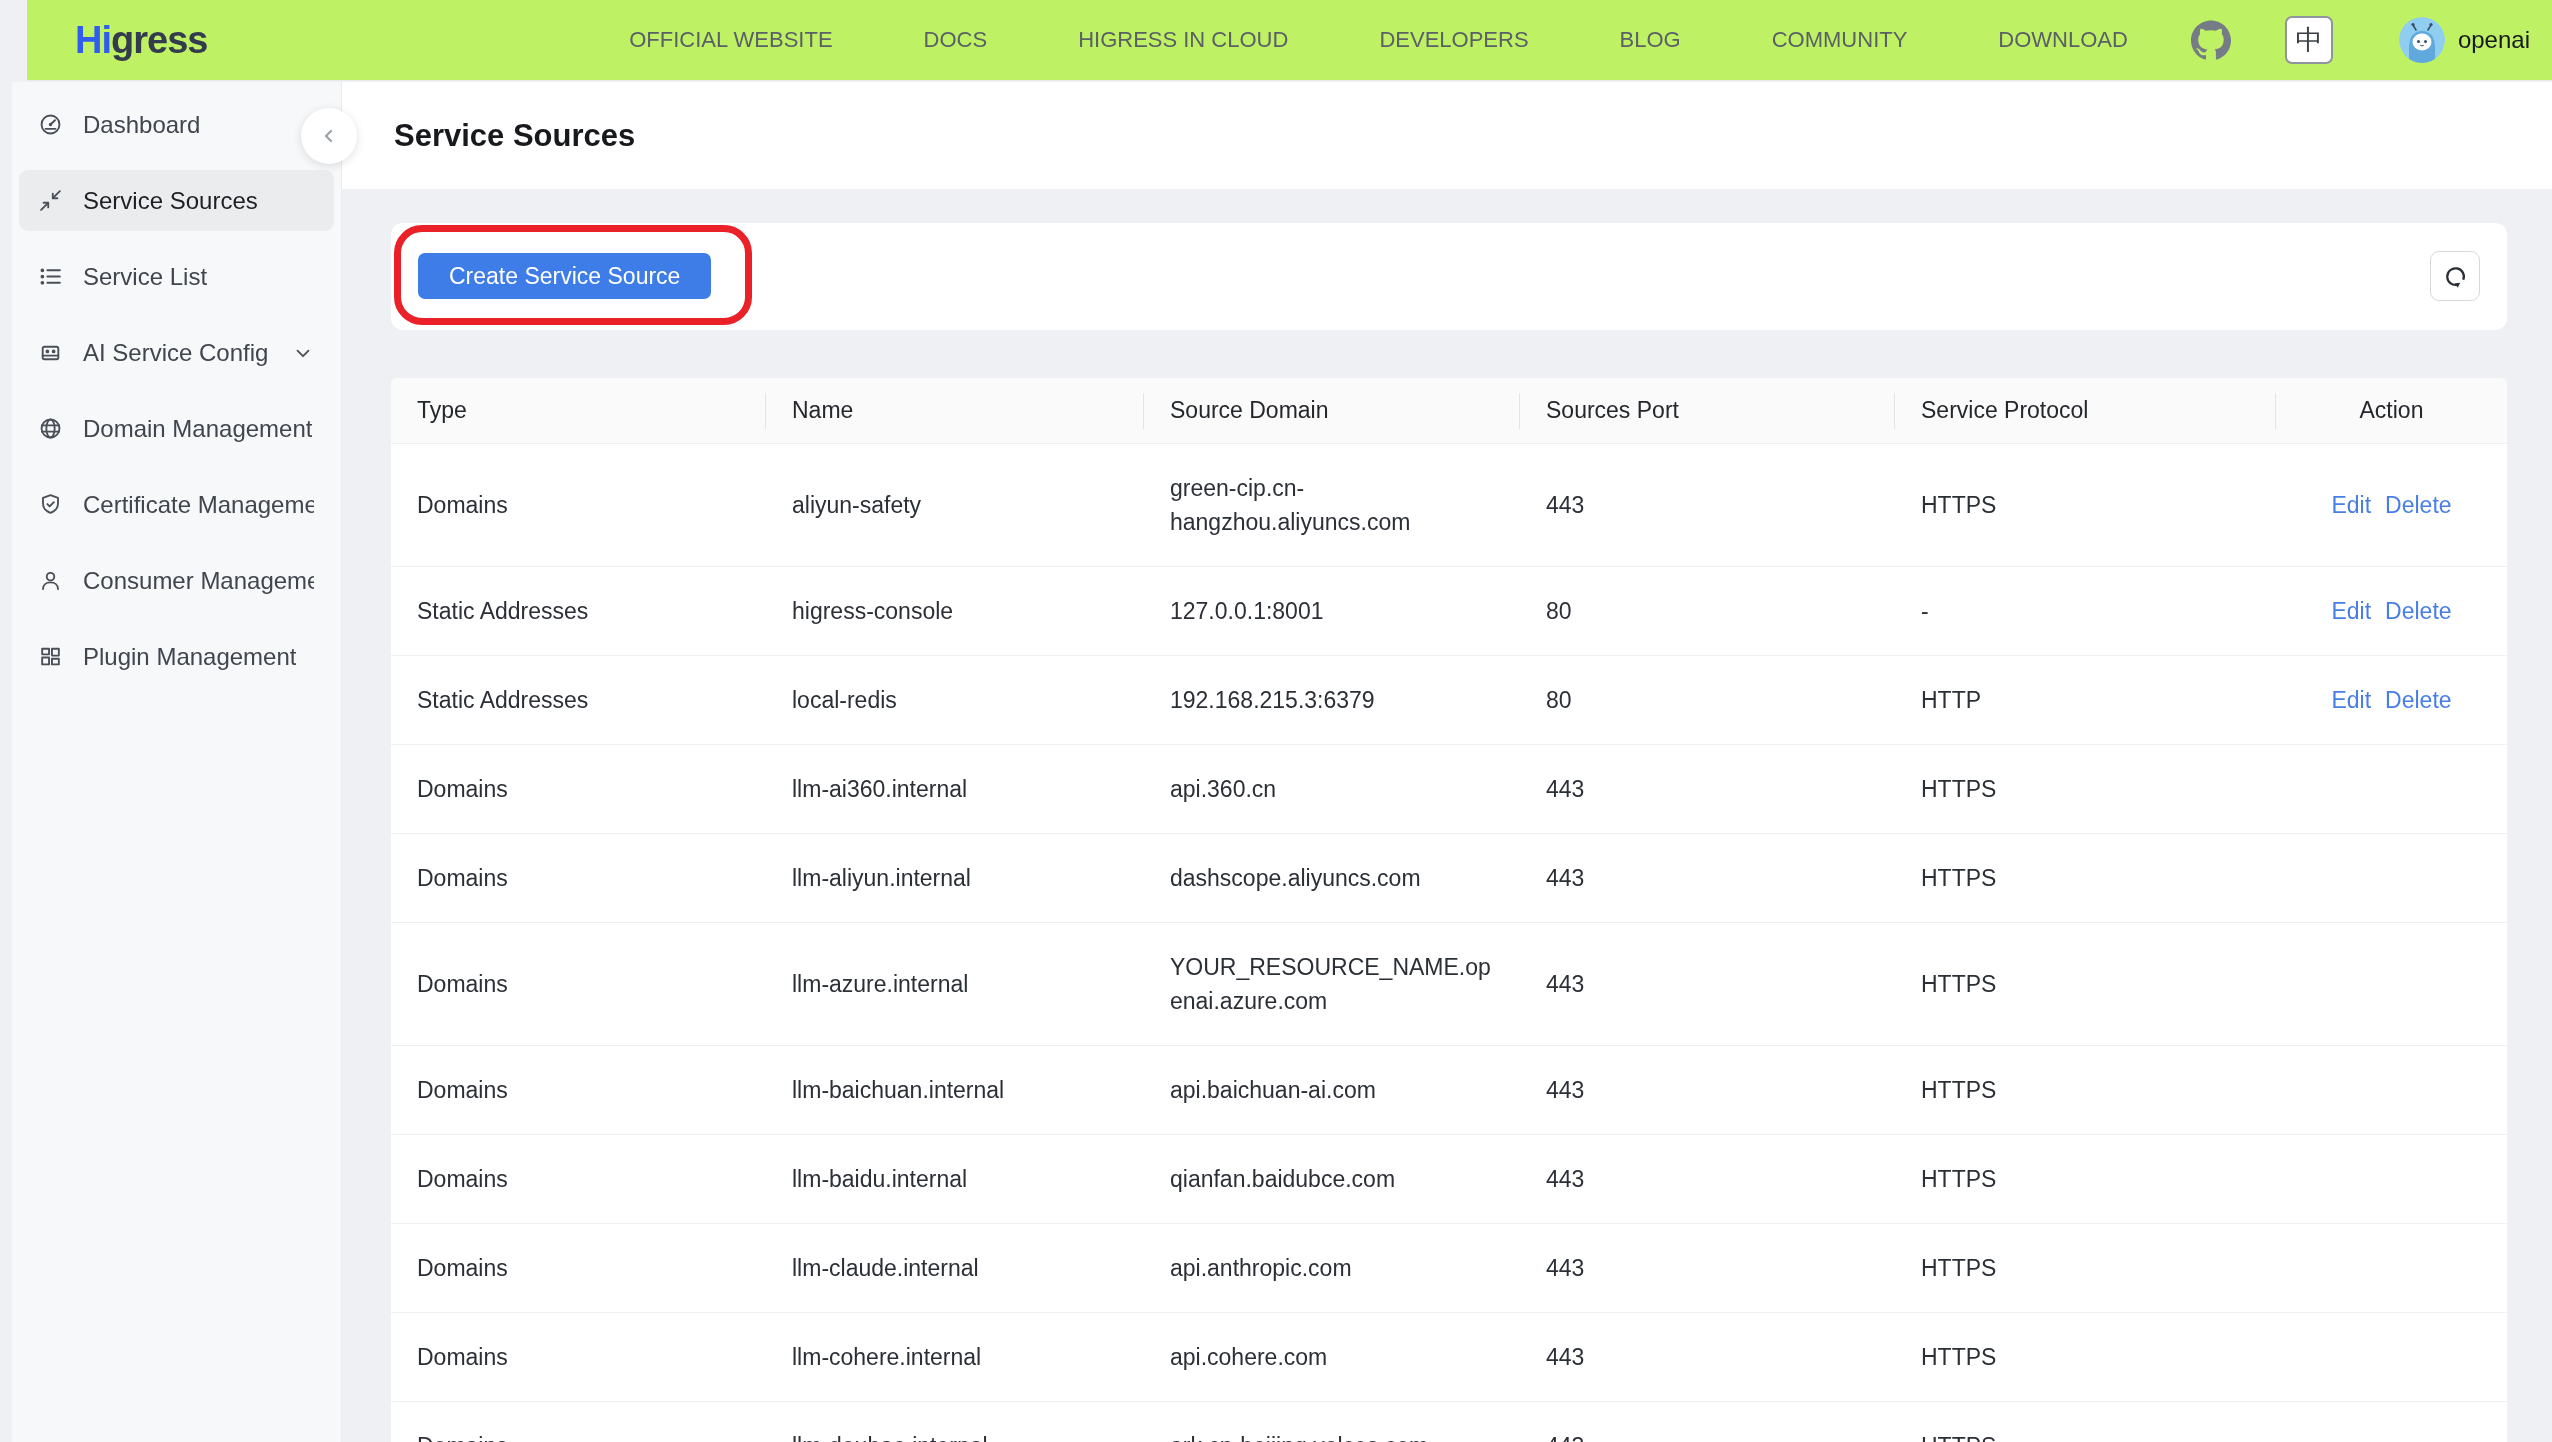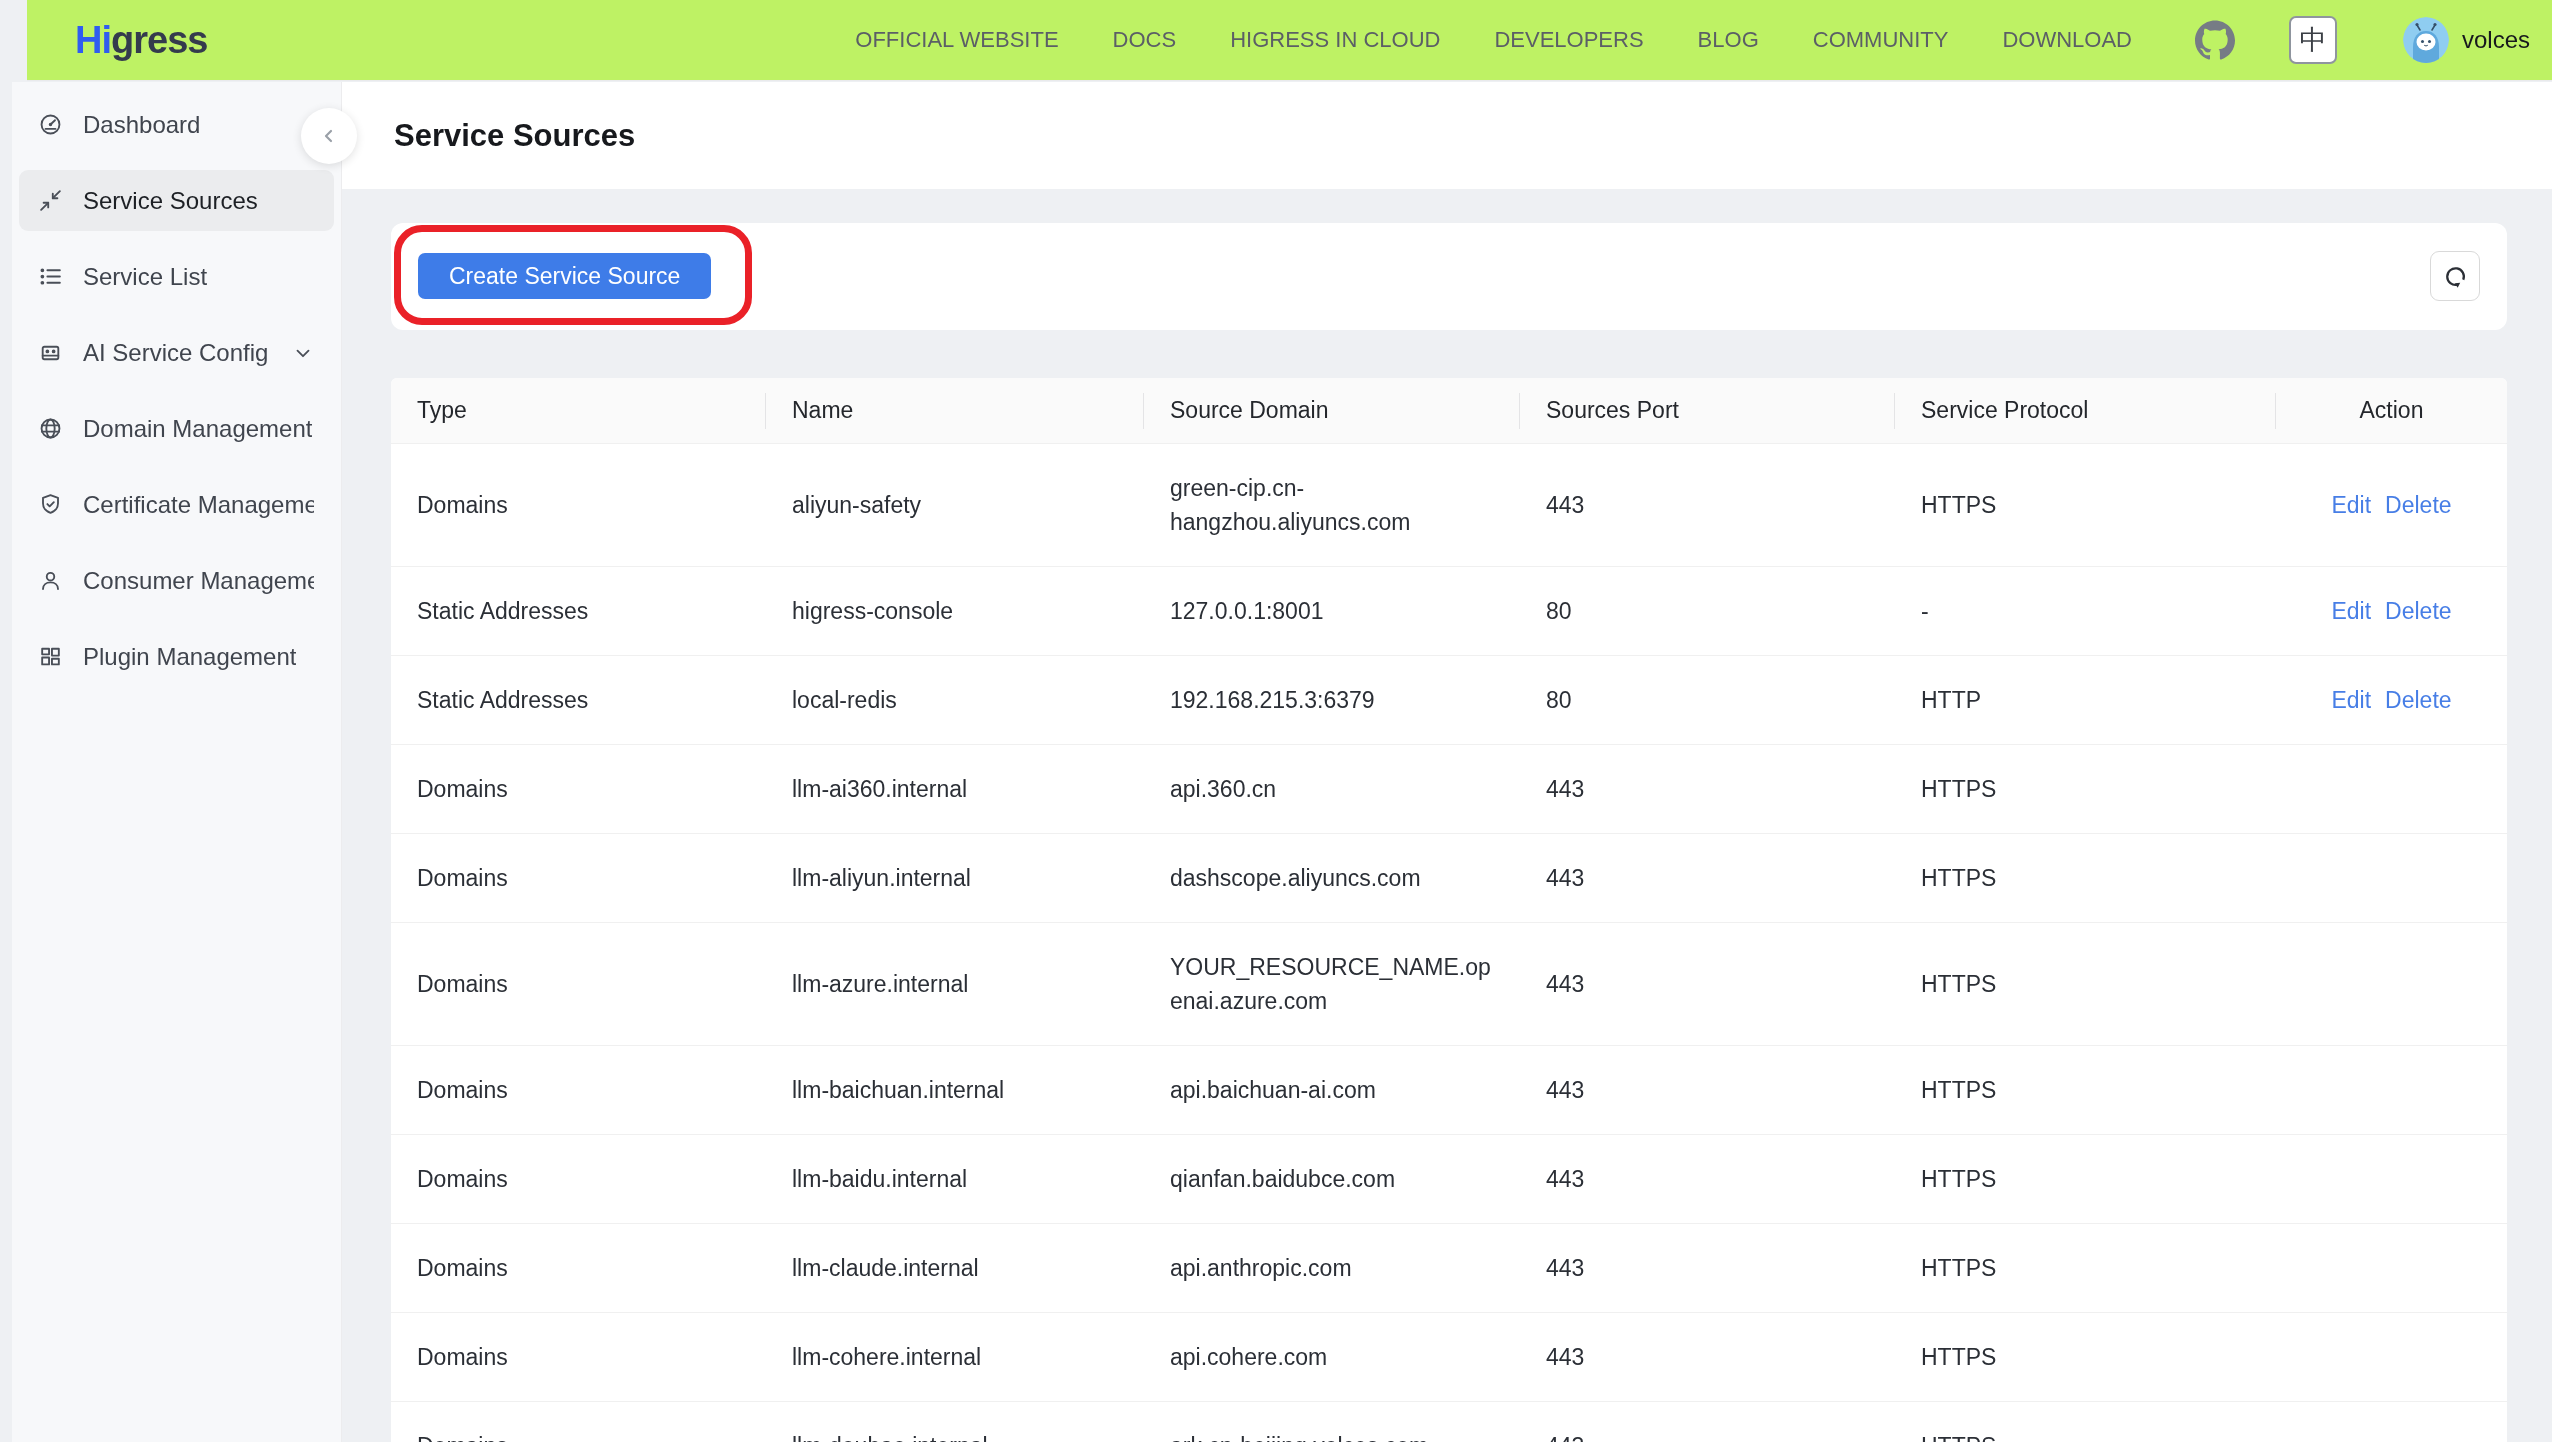--- a/index.html
+++ b/index.html
@@ -14,21 +14,21 @@
   
   .navbar {
     position:absolute; top:0; left:0; right:0; height:81px;
     background:#bef264; border-bottom:1px solid #e9eaec;
     display:flex; align-items:center;
     padding:0 22px 0 48px; z-index:20;margin-left:27px;
   }
   .logo { font-size:38px; font-weight:700; letter-spacing:-1px; cursor:pointer; }
   .logo .logo-hi { color:#2f5df0; }
   .logo .logo-gress { color:#343b4d; }
-  .nav-links { display:flex; margin-left:auto; gap:54px; align-items:center; }
+  .nav-links { display:flex; margin-left:auto; gap:91px; align-items:center; }
   .nav-link { font-size:22px; color:#5b5f66; cursor:pointer; white-space:nowrap; }
   .icon-btn { display:flex; align-items:center; justify-content:center; cursor:pointer; }
   .github-btn { margin-left:63px; }
   .lang-btn {
     margin-left:54px; width:48px; height:48px;
     border:2px solid #8f959e; border-radius:7px;
     font-size:27px; color:#3c4046; background:#fff;
   }
   .avatar { margin-left:66px; width:46px; height:46px; border-radius:50%; overflow:hidden; cursor:pointer; flex:none; }
   .admin-name { margin-left:13px; font-size:24px; font-weight:500; color:#17191d; cursor:pointer; }
@@ -135,21 +135,21 @@
       <ellipse cx="23" cy="25" rx="9.5" ry="8.5" fill="#ffffff"></ellipse>
       <circle cx="19.5" cy="24.5" r="1.5" fill="#35506b"></circle>
       <circle cx="26.5" cy="24.5" r="1.5" fill="#35506b"></circle>
       <path d="M21.5 28.5q1.5 1.2 3 0" stroke="#35506b" stroke-width="1" fill="none" stroke-linecap="round"></path>
       <line x1="17" y1="13" x2="14" y2="8" stroke="#35506b" stroke-width="1.6" stroke-linecap="round"></line>
       <line x1="29" y1="13" x2="32" y2="8" stroke="#35506b" stroke-width="1.6" stroke-linecap="round"></line>
       <circle cx="14" cy="7.5" r="1.6" fill="#35506b"></circle>
       <circle cx="32" cy="7.5" r="1.6" fill="#35506b"></circle>
     </svg>
   </div>
-  <div class="admin-name">volces</div>
+  <div class="admin-name">openai</div>
 </div>
 
 <div class="sidebar">
     <div class="side-item">
       <span class="side-icon">
         <svg viewBox="0 0 24 24" fill="none" stroke="#4a4f58" stroke-width="1.8" stroke-linecap="round" stroke-linejoin="round">
           <circle cx="12" cy="12" r="8.6"></circle>
           <line x1="12" y1="12" x2="16.3" y2="7.9"></line>
           <circle cx="12" cy="12" r="0.8" fill="#4a4f58"></circle>
           <line x1="7.2" y1="16.2" x2="16.8" y2="16.2"></line>

